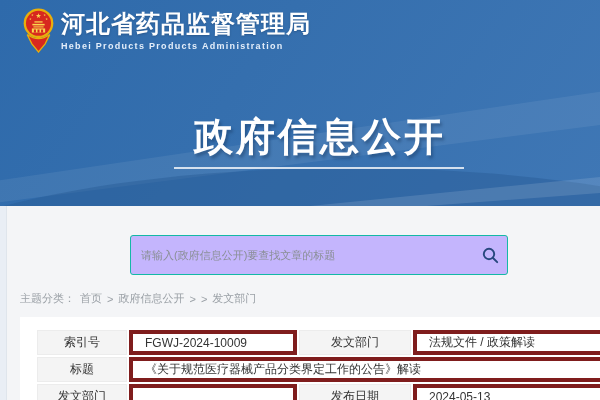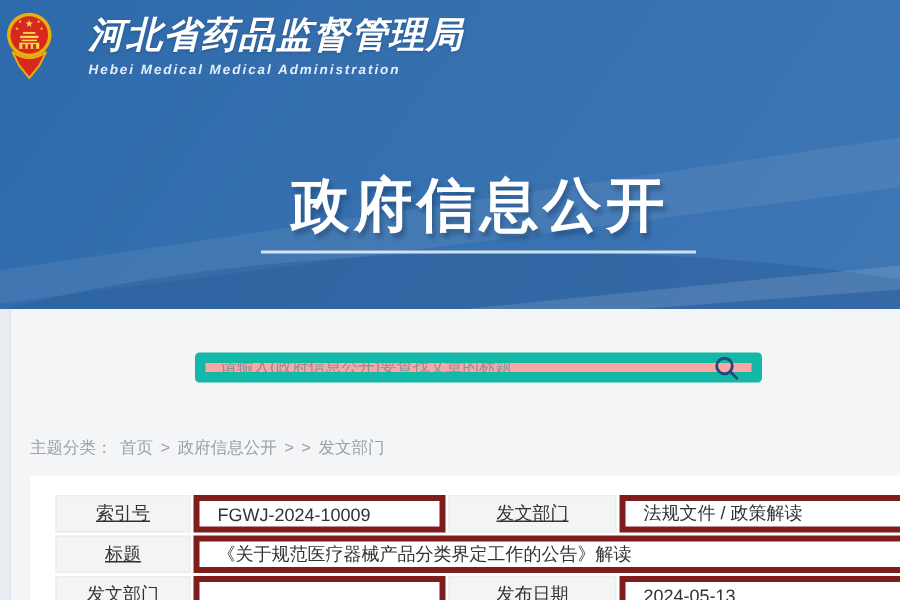--- a/index.html
+++ b/index.html
@@ -30,23 +30,23 @@
     background: rgba(255,255,255,0.12);
     clip-path: polygon(0 90%, 100% 30%, 100% 55%, 0 100%);
   }
   .curve-dark {
     position: absolute; left: -140px; top: 168px; width: 980px; height: 260px;
     border-radius: 50%;
     background: rgba(40, 90, 148, 0.45);
   }
 
   .org {
-    position: absolute; left: 4px; top: 8px;
-    display: flex; align-items: center; gap: 24px;
-    z-index: 3; cursor: pointer; font-style: italic;
+    position: absolute; left: 23px; top: 8px;
+    display: flex; align-items: center; gap: 7px;
+    z-index: 3; cursor: pointer;
   }
   .org-emblem { width: 31px; height: 45px; display: block; }
   .org-zh {
     color: #ffffff; font-size: 24px; font-weight: bold;
     letter-spacing: 1px; line-height: 1.15;
     text-shadow: 0 1px 2px rgba(20,40,70,0.3);
   }
   .org-en {
     color: #e4eefa; font-size: 9px; font-weight: bold;
     letter-spacing: 1.3px; margin-top: 3px;
@@ -69,23 +69,23 @@
   
   .left-strip {
     position: absolute; left: 0; top: 206px;
     width: 7px; height: 194px;
     background: #e9eef5;
     border-right: 1px solid #dfe5ec;
   }
 
   .search-box {
     position: absolute; left: 130px; top: 235px;
-    width: 378px; height: 20px;
-    background: #fca5a5;
-    border: 7px solid #14b8a6;
+    width: 378px; height: 40px;
+    background: #c4b5fd;
+    border: 1px solid #14b8a6;
     border-radius: 3px;
     display: flex; align-items: center;
   }
   .search-input {
     flex: 1; height: 100%;
     border: none; outline: none; background: transparent;
     padding: 0 10px;
     font-size: 11px; color: #333333;
     font-family: inherit;
   }
@@ -122,21 +122,20 @@
   .doc-table td {
     height: 25px;
     font-size: 12px;
     color: #333333;
     overflow: hidden; white-space: nowrap;
   }
   .doc-table td.lab {
     background: #f4f4f4;
     border: 1px solid #ececec;
     text-align: center;
-    text-decoration: underline;
   }
   .doc-table td.val {
     background: #ffffff;
     border: 4px solid #7f1d1d;
     padding: 0 12px;
   }
   .col-a { width: 90px; } .col-b { width: 168px; }
   .col-c { width: 112px; } .col-d { width: 240px; }
 </style>
 </head>
@@ -162,21 +161,21 @@
         <rect x="18" y="31" width="24" height="3" fill="#fad74e"></rect>
         <rect x="20" y="36" width="20" height="2" fill="#fad74e"></rect>
         <rect x="17" y="40" width="26" height="8" fill="#fad74e"></rect>
         <rect x="21" y="42" width="4" height="6" fill="#d7281f"></rect>
         <rect x="28" y="42" width="4" height="6" fill="#d7281f"></rect>
         <rect x="35" y="42" width="4" height="6" fill="#d7281f"></rect>
         <path d="M8,52 Q30,68 52,52 L43,70 L30,86 L17,70 Z" fill="#d7281f" stroke="#e9af0b" stroke-width="2.5"></path>
       </svg>
       <div>
         <div class="org-zh">河北省药品监督管理局</div>
-        <div class="org-en">Hebei Medical Medical Administration</div>
+        <div class="org-en">Hebei Products Products Administration</div>
       </div>
     </div>
 
     <div class="banner-title">政府信息公开</div>
     <div class="banner-underline"></div>
   </div>
 
   <div class="left-strip"></div>
 
   <div class="search-box">

